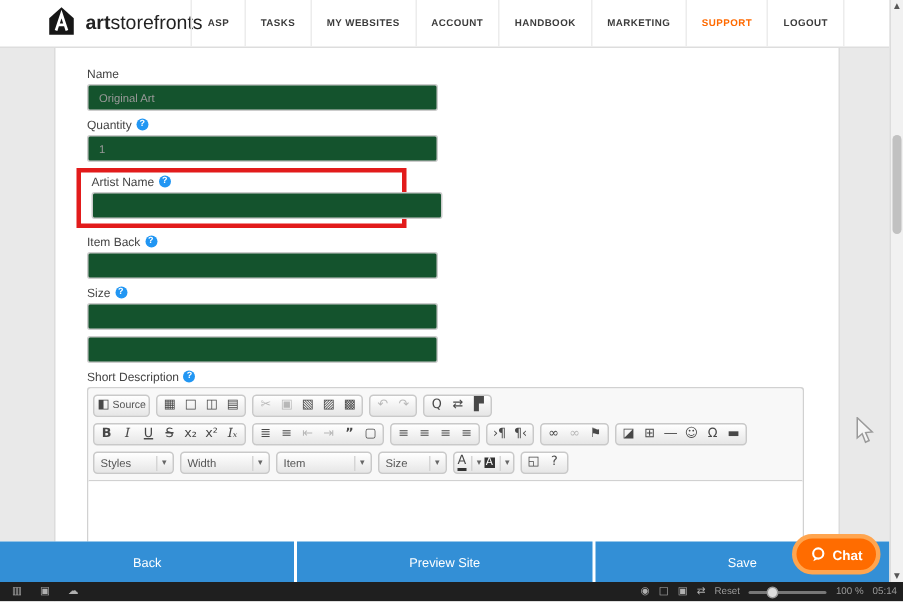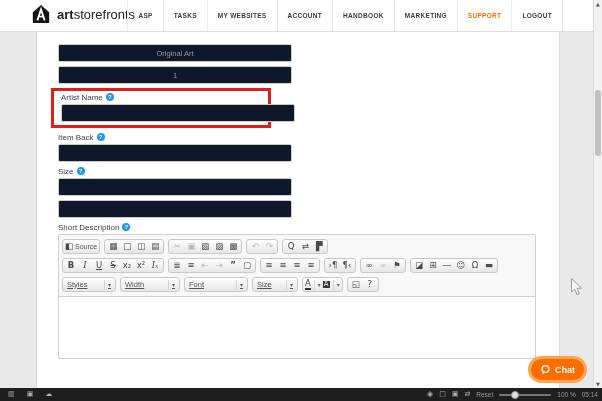--- a/index.html
+++ b/index.html
@@ -20,40 +20,40 @@
 
   
   .card{position:absolute;left:36px;top:32px;width:524px;bottom:0;background:#fff;
     border-left:1px solid #dcdcdc;border-right:1px solid #dcdcdc;
     padding:12px 0 0 21px;box-sizing:border-box;z-index:1;}
   .fg{margin-bottom:4px;}
   .flabel{display:flex;align-items:center;gap:3px;font-size:8px;color:#444;height:10px;margin-bottom:2px;}
   .help{width:8px;height:8px;border-radius:50%;background:#2196f3;color:#fff;font-size:6px;
     font-weight:bold;display:inline-flex;align-items:center;justify-content:center;cursor:pointer;flex:0 0 auto;}
   .finput{display:block;width:234px;height:18px;border:1px solid #ccc;border-radius:2px;
-    box-sizing:border-box;font-size:7.5px;color:#999;padding:0 7px;background:#0f172a;font-family:inherit;text-align:center;}
+    box-sizing:border-box;font-size:7.5px;color:#999;padding:0 7px;background:#14532d;font-family:inherit;}
   .red-box{border:3px solid #e21b1b;margin:0 0 4px -7px;padding:1px 0 3px 7px;width:220px;box-sizing:border-box;}
 
   
   .editor{width:478px;height:125px;border:1px solid #d1d1d1;border-radius:2px;background:#fff;box-sizing:border-box;}
   .tb{background:#f8f8f8;border-bottom:1px solid #d1d1d1;padding:2px 3px;border-radius:2px 2px 0 0;}
   .tb-row{display:flex;align-items:center;height:19px;}
   .tb-group{display:inline-flex;align-items:center;border:1px solid #c9c9c9;border-radius:3px;
     background:linear-gradient(#fff,#e6e6e6);padding:1px;margin-right:4px;height:15px;box-sizing:border-box;}
   .tb-btn{min-width:12px;height:12px;display:inline-flex;align-items:center;justify-content:center;
     font-size:8.5px;color:#484848;font-family:"DejaVu Sans",sans-serif;padding:0 1px;cursor:pointer;line-height:1;}
   .tb-btn.dis{opacity:.35;cursor:default;}
   .fb .g{font-weight:bold;}
   .fi .g{font-style:italic;font-family:"DejaVu Serif",serif;}
   .fu .g{text-decoration:underline;}
   .fs .g{text-decoration:line-through;}
   .tc .g{border-bottom:2px solid #333;}
   .bc .g{background:#333;color:#fff;padding:0 1px;font-size:7px;}
   .tb-dd{justify-content:space-between;font-size:7.5px;color:#555;padding:0 3px;
-    font-family:"Liberation Sans",sans-serif;text-decoration:underline;}
+    font-family:"Liberation Sans",sans-serif;}
   .dd-arrow{font-size:6px;color:#666;margin-left:3px;border-left:1px solid #d5d5d5;padding-left:3px;
     height:10px;display:inline-flex;align-items:center;}
   .source-label{font-size:7px;color:#555;margin-left:2px;font-family:"Liberation Sans",sans-serif;}
   [data-name="styles-dropdown"]{min-width:44px;}
   [data-name="format-dropdown"]{min-width:50px;}
   [data-name="font-dropdown"]{min-width:54px;}
   [data-name="size-dropdown"]{min-width:36px;}
   .editor-body{height:60px;background:#fff;}
 
   
@@ -108,24 +108,31 @@
         <div class="nav-item" data-name="nav-item-handbook">HANDBOOK</div>
         <div class="nav-item" data-name="nav-item-marketing">MARKETING</div>
         <div class="nav-item active" data-name="nav-item-support">SUPPORT</div>
         <div class="nav-item" data-name="nav-item-logout">LOGOUT</div>
       </div>
   </div>
 
   <div class="card" data-name="form-card">
 
     <div class="fg" data-name="field-name">
+      <label class="flabel" data-name="name-label">
+          <span>Name</span>
+        </label>
       <input class="finput" data-name="name-input" value="Original Art" style="">
     </div>
 
     <div class="fg" data-name="field-quantity">
+      <label class="flabel" data-name="quantity-label">
+          <span>Quantity</span>
+        <span class="help" data-name="help-icon">?</span>
+        </label>
       <input class="finput" data-name="quantity-input" value="1" style="">
     </div>
 
     <div class="red-box" data-name="highlight-box">
       <div class="fg" style="margin-bottom:0;" data-name="field-artist-name">
         <label class="flabel" data-name="artist-name-label">
             <span>Artist Name</span>
           <span class="help" data-name="help-icon">?</span>
           </label>
         <input class="finput" data-name="artist-name-input" value="" style="">
@@ -323,21 +330,21 @@
                 </span>
               </span>
               <span class="tb-group" data-name="toolbar-group">
                 <span class="tb-btn tb-dd" data-name="format-dropdown">
                   <span>Width</span>
                   <span class="dd-arrow">▾</span>
                 </span>
               </span>
               <span class="tb-group" data-name="toolbar-group">
                 <span class="tb-btn tb-dd" data-name="font-dropdown">
-                  <span>Font</span>
+                  <span>Item</span>
                   <span class="dd-arrow">▾</span>
                 </span>
               </span>
               <span class="tb-group" data-name="toolbar-group">
                 <span class="tb-btn tb-dd" data-name="size-dropdown">
                   <span>Size</span>
                   <span class="dd-arrow">▾</span>
                 </span>
               </span>
               <span class="tb-group" data-name="toolbar-group">
@@ -358,20 +365,25 @@
                   <span class="g">?</span>
                 </span>
               </span>
             </div>
           </div>
         <div class="editor-body" data-name="editor-content-area"></div>
       </div>
     </div>
   </div>
 
+  <div class="footer" id="footer" data-name="footer-bar">
+      <div class="footer-btn" data-name="back-button">Back</div>
+      <div class="footer-btn" data-name="preview-site-button">Preview Site</div>
+      <div class="footer-btn" data-name="save-button">Save</div>
+    </div>
 
   <div class="chat" data-name="chat-button">
     <svg width="11" height="11" viewBox="0 0 11 11" data-name="chat-bubble-icon">
       <circle cx="5.5" cy="5" r="3.4" fill="none" stroke="#fff" stroke-width="1.4"></circle>
       <path d="M3.2 7.6 L2.2 10.2 L5.2 8.6 Z" fill="#fff"></path>
     </svg>
     <span data-name="chat-label">Chat</span>
   </div>
 
   <div class="statusbar" data-name="status-bar">

